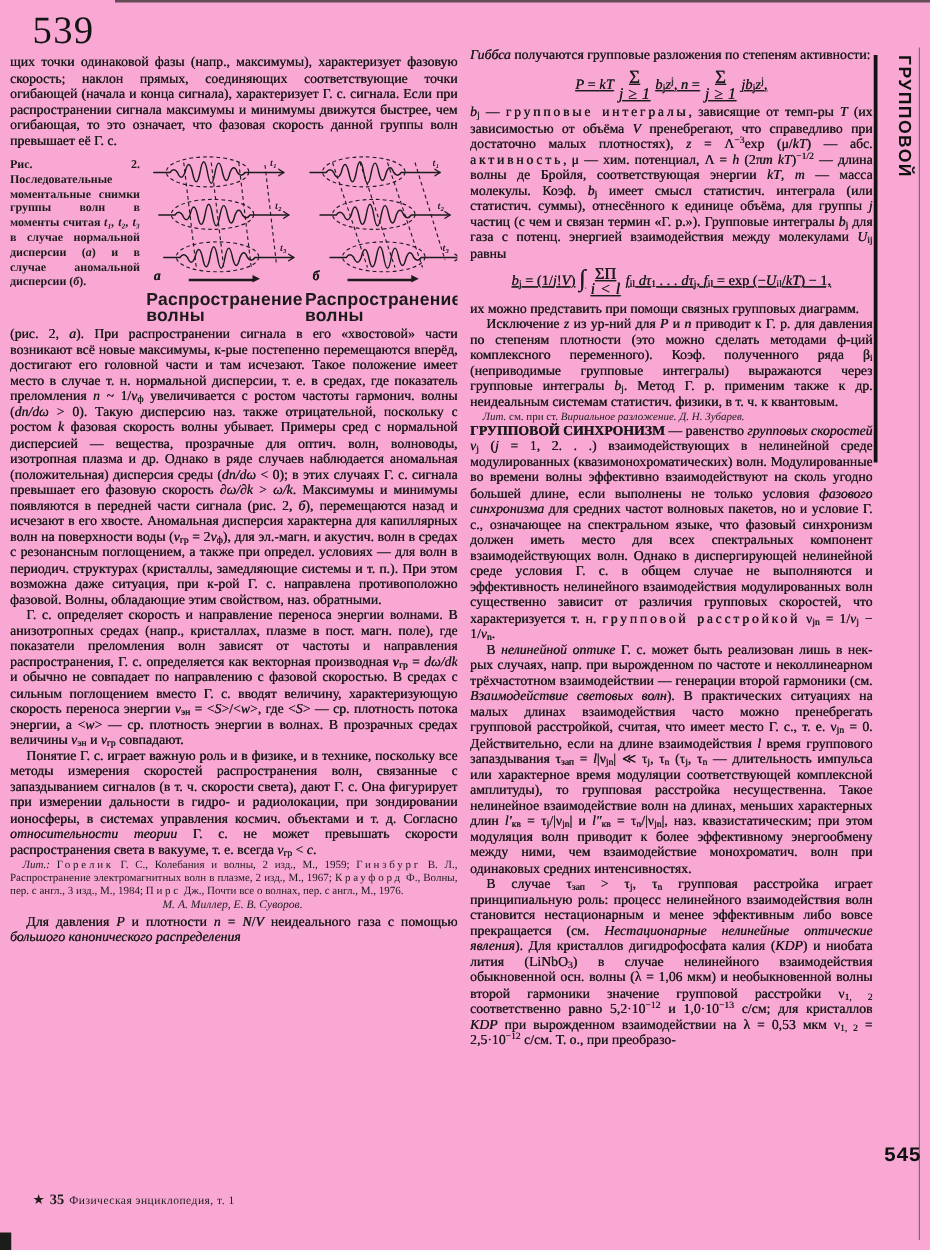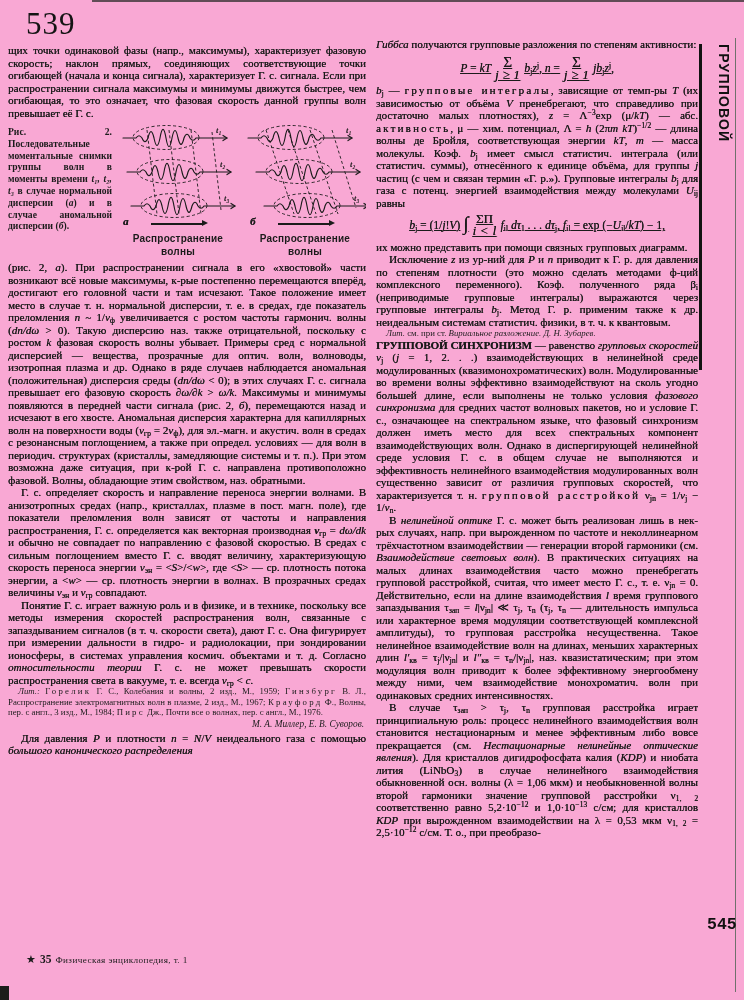--- a/index.html
+++ b/index.html
@@ -10,43 +10,43 @@
   .pg-left{position:absolute;left:26px;top:6px;font-size:31px;letter-spacing:1px;color:#141414;}
   .pg-right{position:absolute;left:707px;top:915px;font-family:Liberation Mono, monospace;
             font-weight:bold;font-size:16.5px;color:#101010;}
   .col{position:absolute;font-size:11px;line-height:12.5px;text-align:justify;
        text-shadow:0.25px 0 0 #1b1b1b;}
   .col-l{left:8px;top:44px;width:358px;height:906px;overflow:hidden;}
   .col-r{left:376px;top:38px;width:322px;height:900px;overflow:hidden;}
   .col p{margin:0;}
   .ind{text-indent:13px;}
   .lit{font-size:8.8px;line-height:10.6px;text-indent:10px;text-shadow:none;}
-  .authors{font-size:9.3px;line-height:11px;font-style:italic;text-align:right;margin:1px 2px 2px 0;text-shadow:none;}
+  .authors{font-size:9.3px;line-height:11px;font-style:italic;text-align:center;margin:1px 2px 2px 0;text-shadow:none;}
   
   .r-i{font-style:italic;}
   .r-b{font-weight:bold;}
   .r-sub{font-size:70%;vertical-align:-0.22em;line-height:0;}
   .r-sup{font-size:70%;vertical-align:0.5em;line-height:0;}
   .r-sp{letter-spacing:2.2px;}
   
   .figure{display:flex;gap:5px;margin:5px 0 3px;}
   .figcap{flex:none;width:104px;font-size:9.6px;line-height:11.8px;font-weight:bold;
           text-align:justify;padding-top:2px;text-shadow:none;}
   .panel{width:122px;flex:none;}
   svg.wave{display:block;width:122px;height:94px;}
   .wl{fill:none;stroke:#1b1b1b;stroke-width:1.15;stroke-linecap:round;}
   .dashl{fill:none;stroke:#1b1b1b;stroke-width:0.9;stroke-dasharray:3 2.4;}
   .tl{font:italic 8px "Liberation Serif",serif;fill:#1b1b1b;}
   .pbar{position:relative;height:13px;}
   .plabel{position:absolute;left:6px;top:-3px;font-style:italic;font-weight:bold;font-size:11px;}
   .harrow{position:absolute;left:34px;top:5px;width:52px;height:1.8px;background:#1b1b1b;}
   .harrow:after{content:"";position:absolute;right:-5px;top:-2.7px;width:0;height:0;
                 border-left:6px solid #1b1b1b;border-top:3.6px solid transparent;border-bottom:3.6px solid transparent;}
-  .pcap{font-family:"Liberation Sans",sans-serif;font-weight:bold;font-size:10px;
-        text-align:center;margin-top:2px;letter-spacing:0.2px;text-shadow:none;}
+  .pcap{font-family:"Liberation Sans",sans-serif;font-weight:bold;font-size:14px;
+        text-align:left;margin-top:2px;letter-spacing:0.2px;text-shadow:none;}
   
   .formula{display:flex;justify-content:center;align-items:center;gap:3px;margin:4px 0 3px;font-size:11.5px;text-decoration:underline;}
   .sigstack{display:inline-flex;flex-direction:column;align-items:center;line-height:0.95;margin:0 1px;}
   .sig{font-size:15px;}
   .sig2{font-size:13px;}
   .siglim{font-size:13px;font-style:italic;letter-spacing:0.3px;}
   .intg{font-size:19px;transform:translateY(-1px);}
   
   .thick-rule{position:absolute;left:699px;top:44px;width:3px;height:326px;background:#121212;}
   .margin-tab{position:absolute;left:704px;top:44px;width:28px;height:220px;
@@ -64,21 +64,21 @@
 
 <div class="page">
   <div class="top-edge"></div>
 
   <div class="pg-left">539</div>
 
   <div class="col col-l">
     <p><span>щих точки одинаковой фазы (напр., максимумы), характеризует фазовую скорость; наклон прямых, соединяющих соответствующие точки огибающей (начала и конца сигнала), характеризует Г. с. сигнала. Если при распространении сигнала максимумы и минимумы движутся быстрее, чем огибающая, то это означает, что фазовая скорость данной группы волн превышает её Г. с.</span></p>
 
     <div class="figure">
-      <div class="figcap"><span class="r-b">Рис. 2. </span><span>Последовательные моментальные снимки группы волн в моменты времени </span><span class="r-i">t₁, t₂, t₃</span><span> в случае нормальной дисперсии (</span><span class="r-i">а</span><span>) и в случае аномальной дисперсии (</span><span class="r-i">б</span><span>).</span></div>
+      <div class="figcap"><span class="r-b">Рис. 2. </span><span>Последовательные моментальные снимки группы волн в моменты считая </span><span class="r-i">t₁, t₂, t₃</span><span> в случае нормальной дисперсии (</span><span class="r-i">а</span><span>) и в случае аномальной дисперсии (</span><span class="r-i">б</span><span>).</span></div>
 
       <div class="panel">
         <svg class="wave" viewBox="0 0 122 94">
           <defs>
             <g id="wrowA">
               <path class="wl" d="M0,0 H13 C15,-3 17,-3 19,0 C21,5 23,5 25,0 C27,-8.5 29,-8.5 31,0 C33,10 35,10 37,0 C39,-11.5 41,-11.5 43,0 C45,11.5 47,11.5 49,0 C51,-10 53,-10 55,0 C57,8.5 59,8.5 61,0 C63,-5 65,-5 67,0 C69,3 71,3 73,0 H104"></path>
               <path class="wl" d="M104,0 l-4,-2.6 M104,0 l-4,2.6"></path>
               <ellipse class="dashl" cx="43" cy="-0.5" rx="33" ry="12"></ellipse>
             </g>
           </defs>

